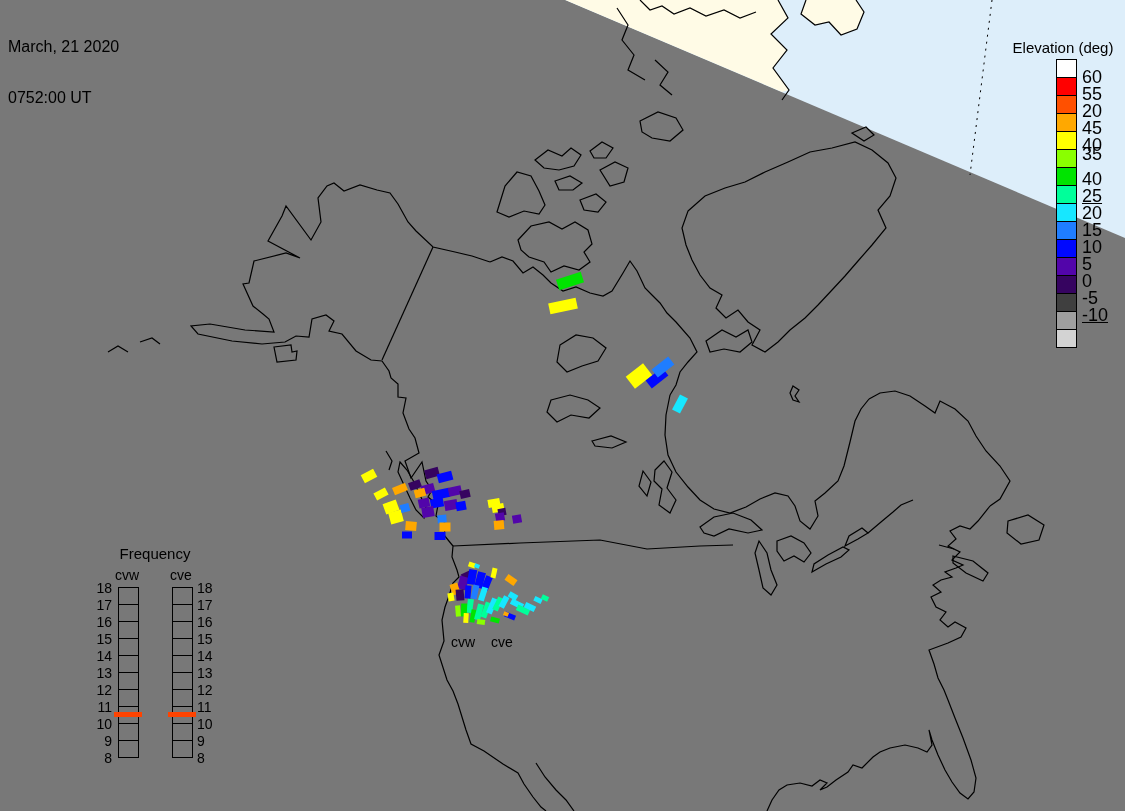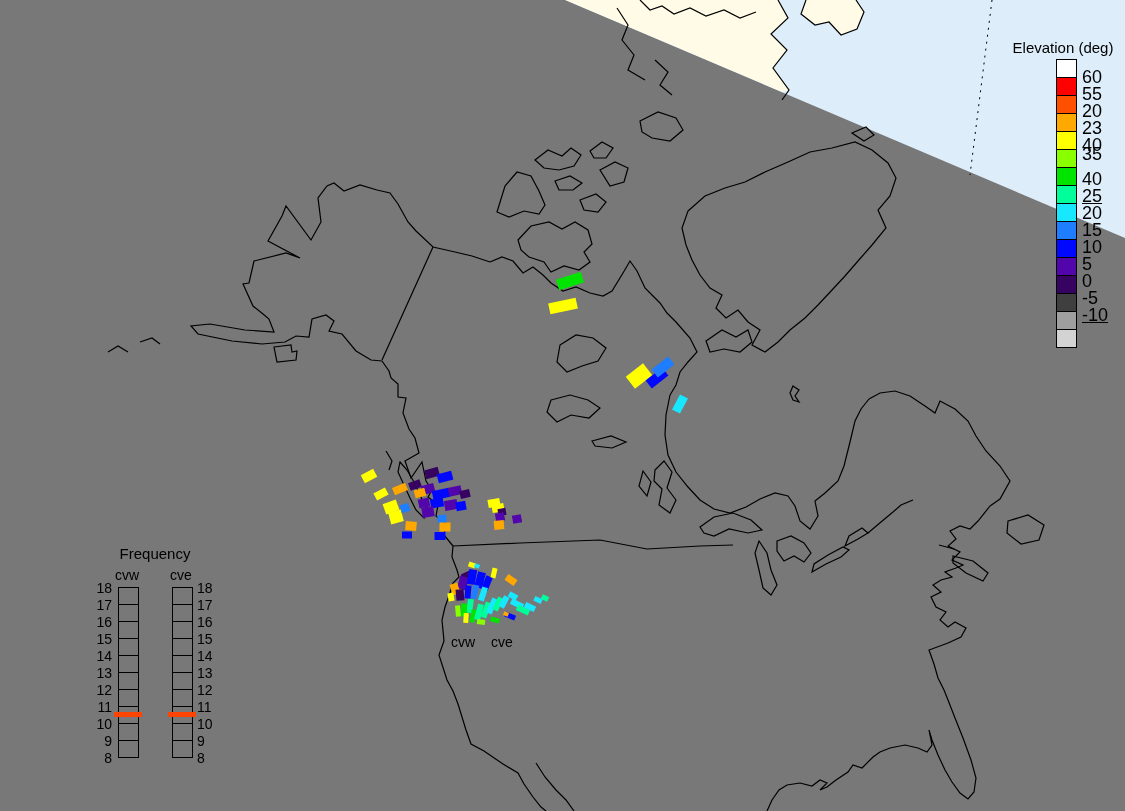--- a/index.html
+++ b/index.html
@@ -167,20 +167,24 @@
         <rect x="-5.5" y="-3" width="11" height="6" transform="translate(530,607) rotate(26)" fill="#17e7ff"></rect>
         <rect x="-5.5" y="-2.5" width="11" height="5" transform="translate(510,616) rotate(22)" fill="#0008ff"></rect>
         <rect x="-2.5" y="-2" width="5" height="4" transform="translate(506,614) rotate(22)" fill="#ffa800"></rect>
         <rect x="-4.5" y="-2.5" width="9" height="5" transform="translate(495,620) rotate(15)" fill="#00e400"></rect>
         <rect x="-4" y="-2.5" width="8" height="5" transform="translate(481,622) rotate(8)" fill="#8aff00"></rect>
         <rect x="-4" y="-2.5" width="8" height="5" transform="translate(538,600) rotate(25)" fill="#17e7ff"></rect>
         <rect x="-3.5" y="-2.5" width="7" height="5" transform="translate(545,598) rotate(25)" fill="#00ff9a"></rect>
       </g>
   </svg>
 
+  <div class="txt" id="datetime">
+    <div>March, 21 2020</div>
+    <div>0752:00 UT</div>
+  </div>
 
   <div class="txt" id="elev-title">Elevation (deg)</div>
   <div id="elev-bar">
       <div class="elev-cell" style="background: rgb(255, 255, 255);"></div>
       <div class="elev-cell" style="background: rgb(255, 0, 0);"></div>
       <div class="elev-cell" style="background: rgb(255, 80, 0);"></div>
       <div class="elev-cell" style="background: rgb(255, 168, 0);"></div>
       <div class="elev-cell" style="background: rgb(255, 255, 0);"></div>
       <div class="elev-cell" style="background: rgb(138, 255, 0);"></div>
       <div class="elev-cell" style="background: rgb(0, 228, 0);"></div>
@@ -191,21 +195,21 @@
       <div class="elev-cell" style="background: rgb(82, 5, 170);"></div>
       <div class="elev-cell" style="background: rgb(54, 4, 96);"></div>
       <div class="elev-cell" style="background: rgb(63, 63, 63);"></div>
       <div class="elev-cell" style="background: rgb(159, 159, 159);"></div>
       <div class="elev-cell" style="background: rgb(211, 211, 211);"></div>
     </div>
   <div id="elev-labels">
       <div class="elev-label" style="top: 69px;">60</div>
       <div class="elev-label" style="top: 86px;">55</div>
       <div class="elev-label" style="top: 103px;">20</div>
-      <div class="elev-label" style="top: 120px;">23</div>
+      <div class="elev-label" style="top: 120px;">45</div>
       <div class="elev-label" style="top: 137px;">40</div>
       <div class="elev-label" style="top: 146px;">35</div>
       <div class="elev-label" style="top: 171px;">40</div>
       <div class="elev-label" style="top: 188px; text-decoration: underline;">25</div>
       <div class="elev-label" style="top: 205px;">20</div>
       <div class="elev-label" style="top: 222px;">15</div>
       <div class="elev-label" style="top: 239px;">10</div>
       <div class="elev-label" style="top: 256px;">5</div>
       <div class="elev-label" style="top: 273px;">0</div>
       <div class="elev-label" style="top: 290px;">-5</div>

